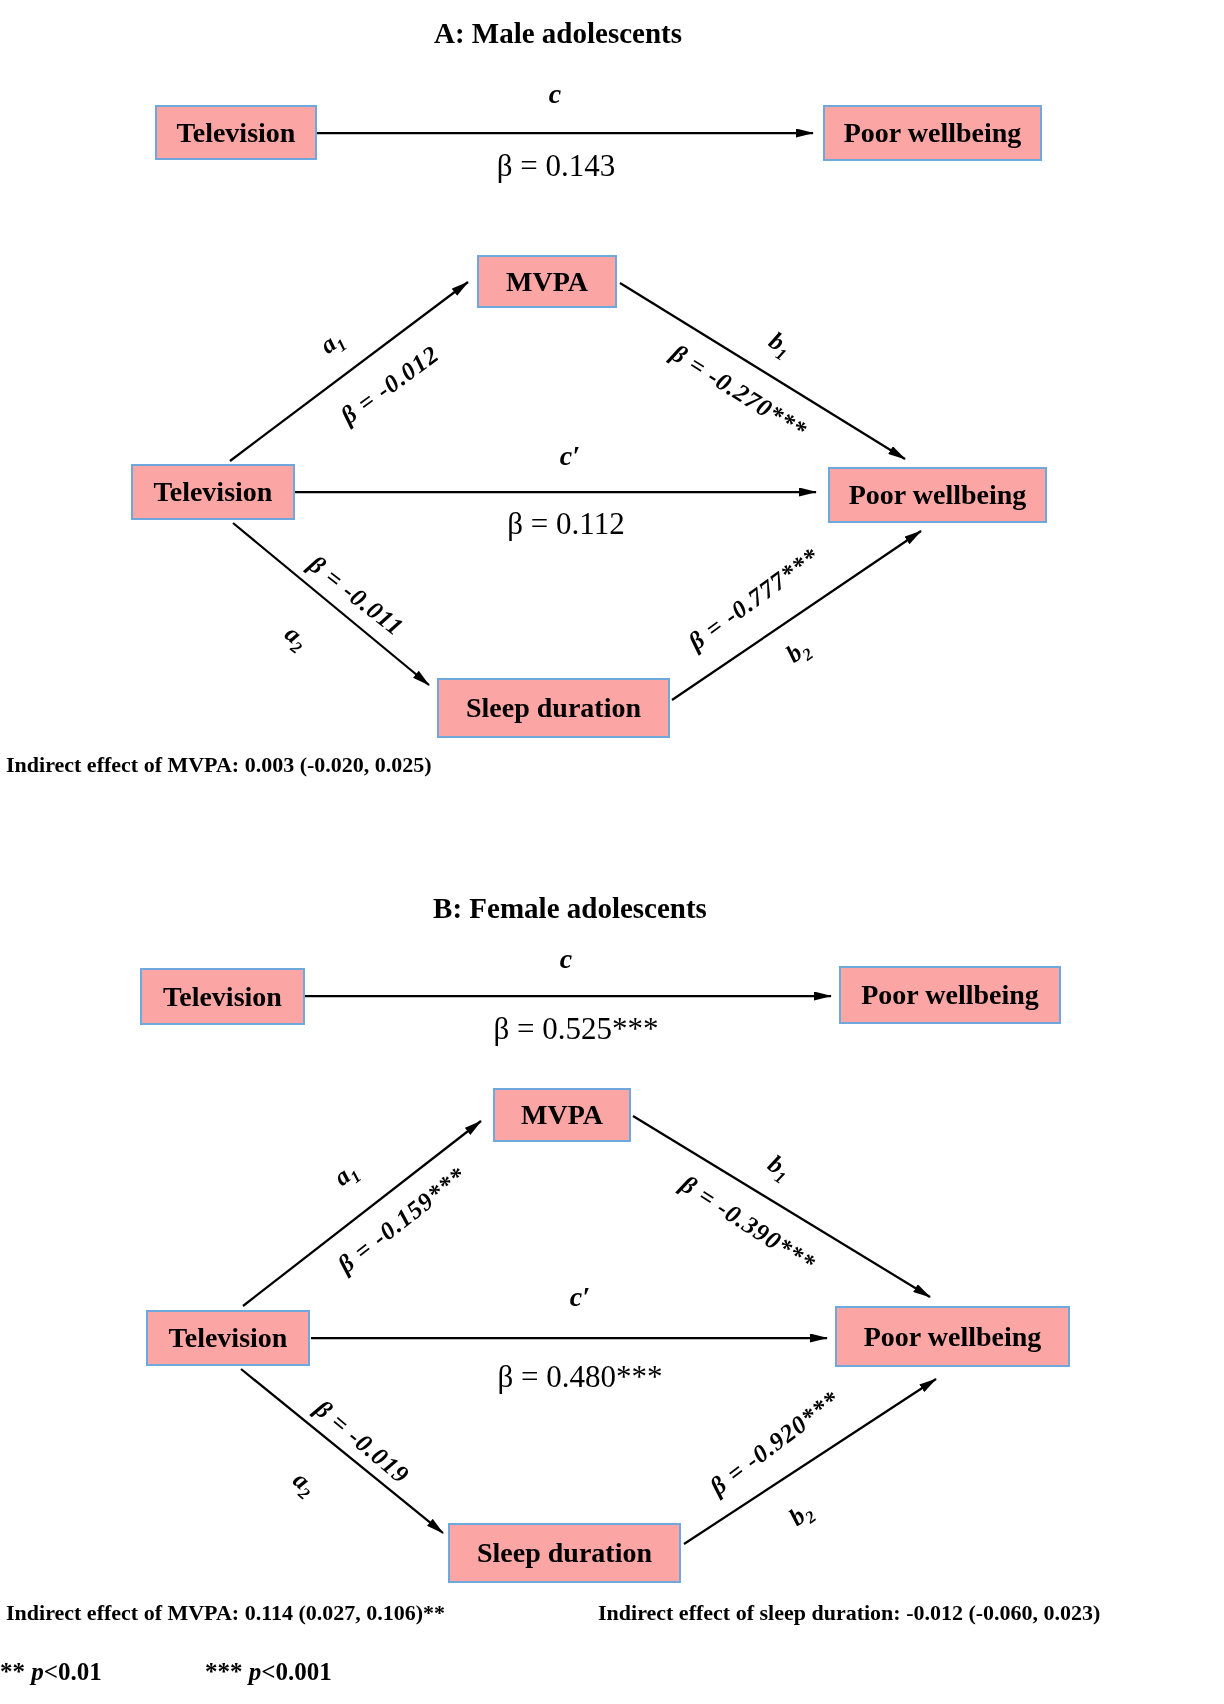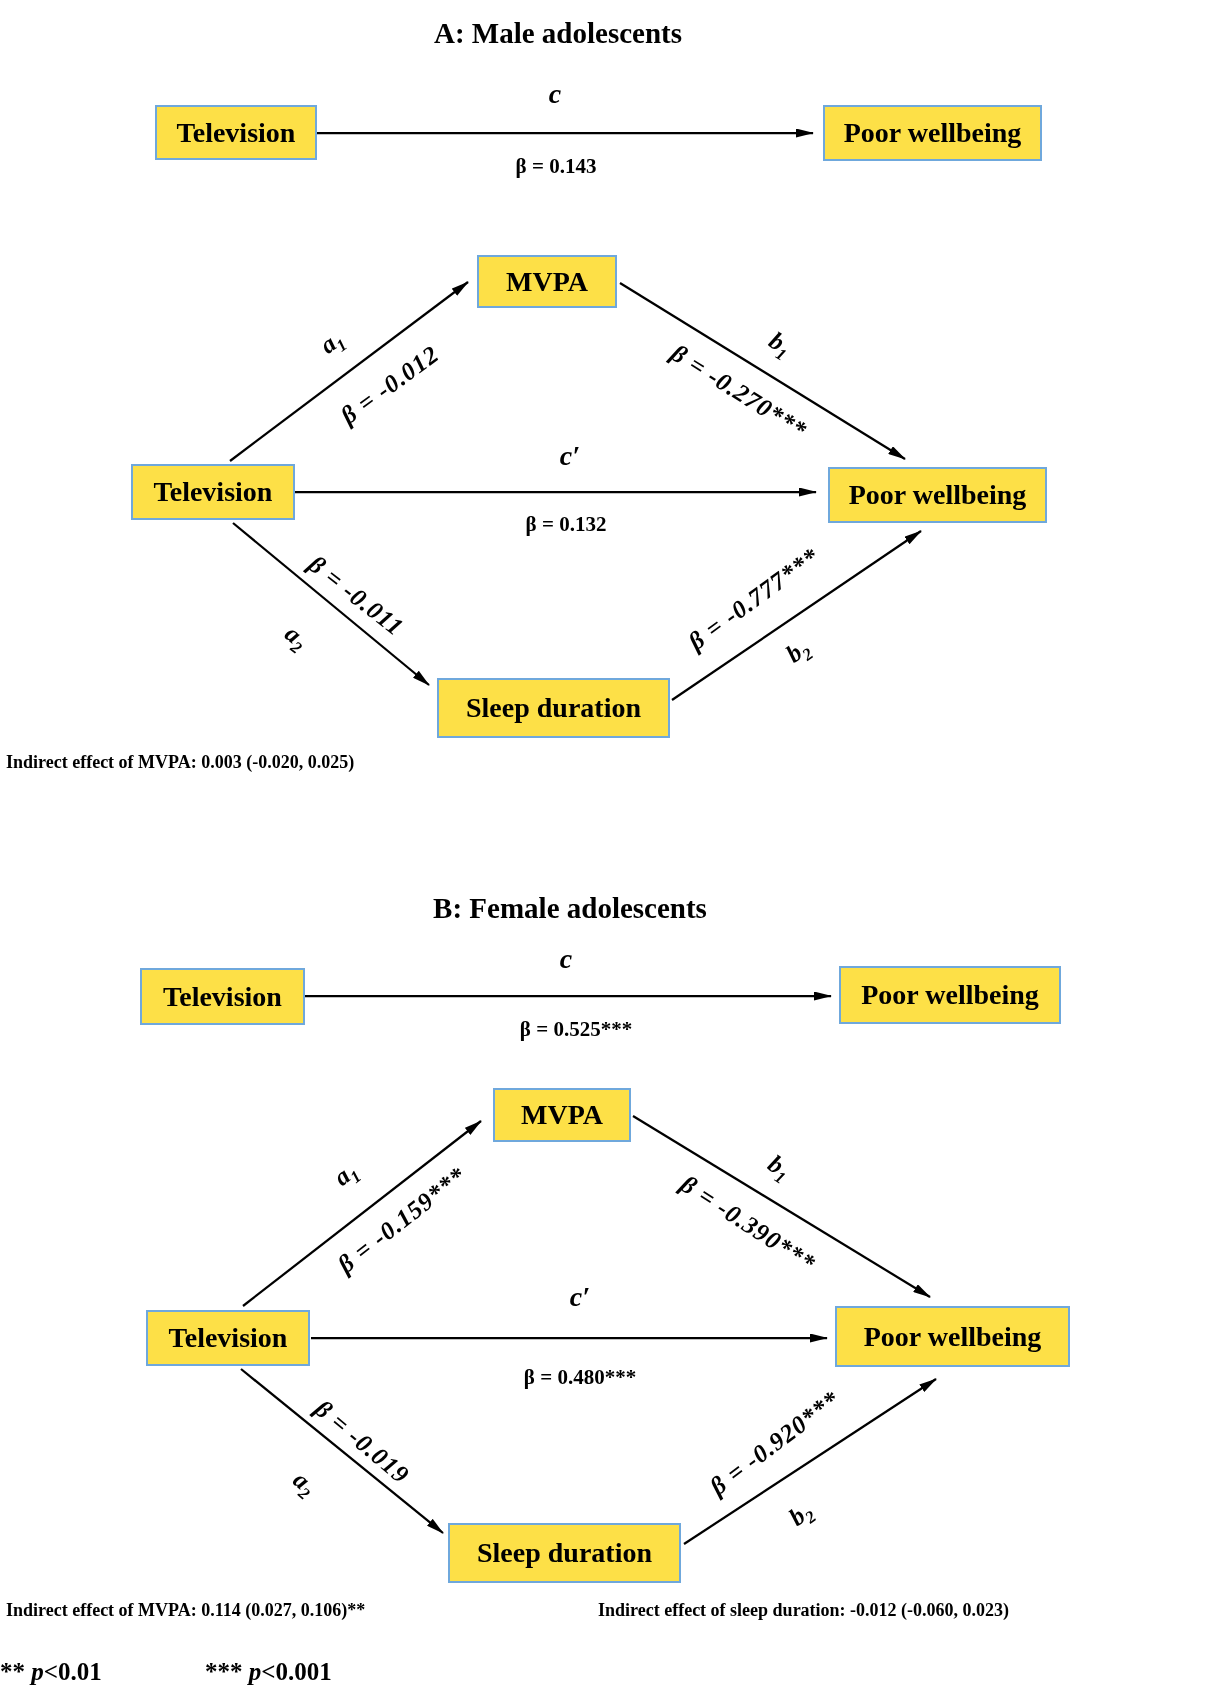--- a/index.html
+++ b/index.html
@@ -3,32 +3,32 @@
 <meta charset="utf-8">
 <title>Mediation path diagram</title>
 <style>
   html,body{margin:0;padding:0;background:#fff;}
   .figure{
     position:relative;width:1224px;height:1704px;background:#fff;
     font-family:"Liberation Serif", serif;color:#000;overflow:hidden;
   }
   svg.arrows{position:absolute;left:0;top:0;z-index:1;}
   .node{
-    position:absolute;background:#fde047;border:2px solid var(--accent,#6fa8dc);
+    position:absolute;background:#fca5a5;border:2px solid var(--accent,#6fa8dc);
     display:flex;align-items:center;justify-content:center;
     font-weight:bold;font-size:28px;z-index:2;box-sizing:border-box;white-space:nowrap;
   }
   .lbl{position:absolute;transform:translate(-50%,-50%);white-space:nowrap;z-index:3;}
   .title{font-weight:bold;font-size:29px;}
   .pathlab{font-style:italic;font-weight:bold;font-size:28px;}
-  .beta-h{font-weight:bold;font-size:21px;}
+  .beta-h{font-weight:normal;font-size:31px;}
   .beta-d{font-weight:bold;font-style:italic;font-size:25px;letter-spacing:1px;}
   .letter{font-weight:bold;font-style:italic;font-size:25px;}
   .sub{font-size:17px;vertical-align:-6px;}
-  .indirect{position:absolute;font-weight:bold;font-size:18px;white-space:nowrap;z-index:3;}
+  .indirect{position:absolute;font-weight:bold;font-size:22px;white-space:nowrap;z-index:3;}
   .foot{position:absolute;font-weight:bold;font-size:25px;white-space:nowrap;z-index:3;}
   .foot .it{font-style:italic;}
 </style>
 </head>
 <body>
 
 <div class="figure">
 
   <svg class="arrows" width="1224" height="1704" viewBox="0 0 1224 1704">
     <defs>
@@ -66,21 +66,21 @@
   <div class="node" style="left:828px;top:467px;width:219px;height:56px">Poor wellbeing</div>
   <div class="node" style="left:437px;top:678px;width:233px;height:60px">Sleep duration</div>
 
   <div class="lbl letter" style="left:333px;top:344px;transform:translate(-50%,-50%) rotate(-36deg)"><span>a</span><span class="sub">1</span></div>
   <div class="lbl beta-d" style="left:390px;top:385px;transform:translate(-50%,-50%) rotate(-36deg)">β = -0.012</div>
 
   <div class="lbl letter" style="left:779px;top:346px;transform:translate(-50%,-50%) rotate(32deg)"><span>b</span><span class="sub">1</span></div>
   <div class="lbl beta-d" style="left:739px;top:392px;transform:translate(-50%,-50%) rotate(32deg)">β = -0.270***</div>
 
   <div class="lbl pathlab" style="left:570px;top:456px">c′</div>
-  <div class="lbl beta-h" style="left:566px;top:524px">β = 0.132</div>
+  <div class="lbl beta-h" style="left:566px;top:524px">β = 0.112</div>
 
   <div class="lbl beta-d" style="left:356px;top:596px;transform:translate(-50%,-50%) rotate(38deg)">β = -0.011</div>
   <div class="lbl letter" style="left:295px;top:639px;transform:translate(-50%,-50%) rotate(38deg)"><span>a</span><span class="sub">2</span></div>
 
   <div class="lbl beta-d" style="left:754px;top:599px;transform:translate(-50%,-50%) rotate(-36deg)">β = -0.777***</div>
   <div class="lbl letter" style="left:799px;top:653px;transform:translate(-50%,-50%) rotate(-36deg)"><span>b</span><span class="sub">2</span></div>
 
   <div class="indirect" style="left:6px;top:752px">Indirect effect of MVPA: 0.003 (-0.020, 0.025)</div>
 
   <div class="lbl title" style="left:570px;top:908px">B: Female adolescents</div>

